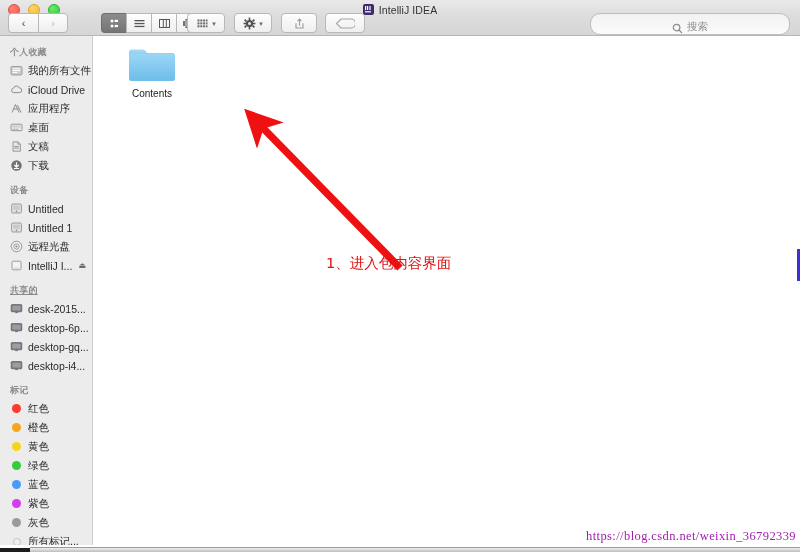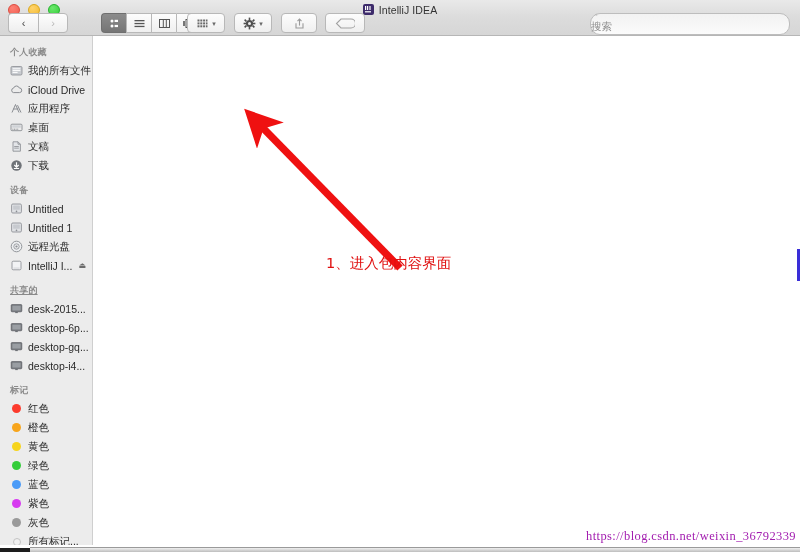--- a/index.html
+++ b/index.html
@@ -68,21 +68,21 @@
     background: linear-gradient(to bottom,#fdfdfd,#efefef);
     border: 1px solid #b8b8b8; border-radius: 4px;
     display: flex; align-items: center; justify-content: center; gap: 3px;
   }
   .chev { font-size: 7px; color: #6a6a6a; line-height: 1; }
 
   #search-box {
     position: absolute; right: 10px; top: 13px; width: 200px; height: 22px;
     background: linear-gradient(to bottom,#f2f2f2,#fbfbfb);
     border: 1px solid #bdbdbd; border-radius: 10px;
-    display: flex; align-items: flex-start; justify-content: center; gap: 4px; flex-direction: column;
+    display: flex; align-items: flex-end; justify-content: center; gap: 4px;
   }
   #search-placeholder { font-size: 10.5px; color: #8d8d8d; }
 
   
   #sidebar {
     position: absolute; left: 0; top: 36px; width: 93px; height: 516px;
     background: #ececec;
     border-right: 1px solid #cfcfcf;
     padding-top: 6px;
     overflow: hidden;
@@ -485,20 +485,39 @@
     <div class="sb-item">
       <span class="sb-icon">
         <span class="dot" style="background:#f0f0f0; border:1px solid #c4c4c4; width:8px; height:8px;"></span>
       </span>
       <span class="sb-label">所有标记...</span>
     </div>
   </div>
 
   <div id="content">
 
+    <div id="file-item">
+      <div id="folder-icon">
+        <svg width="48" height="38" viewBox="0 0 48 38">
+          <defs>
+            <linearGradient id="fg" x1="0" y1="0" x2="0" y2="1">
+              <stop offset="0%" stop-color="#9ad6f5"></stop>
+              <stop offset="100%" stop-color="#6dbdea"></stop>
+            </linearGradient>
+            <linearGradient id="fgTop" x1="0" y1="0" x2="0" y2="1">
+              <stop offset="0%" stop-color="#a6dbf7"></stop>
+              <stop offset="100%" stop-color="#86cbf0"></stop>
+            </linearGradient>
+          </defs>
+          <path d="M1 6 a2.5 2.5 0 0 1 2.5-2.5 H16 l3.2 3.4 H44.5 a2.5 2.5 0 0 1 2.5 2.5 V10 H1 Z" fill="url(#fgTop)"></path>
+          <rect x="1" y="8" width="46" height="27" rx="2.5" fill="url(#fg)"></rect>
+        </svg>
+      </div>
+      <div id="file-label">Contents</div>
+    </div>
 
     <svg id="arrow-svg">
       <defs>
         <marker id="ah" markerWidth="5" markerHeight="5" refX="1.6" refY="2.5" orient="auto">
           <path d="M0,0 L5,2.5 L0,5 L1.3,2.5 Z" fill="#ef1111"></path>
         </marker>
       </defs>
       <line x1="306" y1="232" x2="168" y2="91" stroke="#ef1111" stroke-width="7.5" marker-end="url(#ah)"></line>
     </svg>
 

